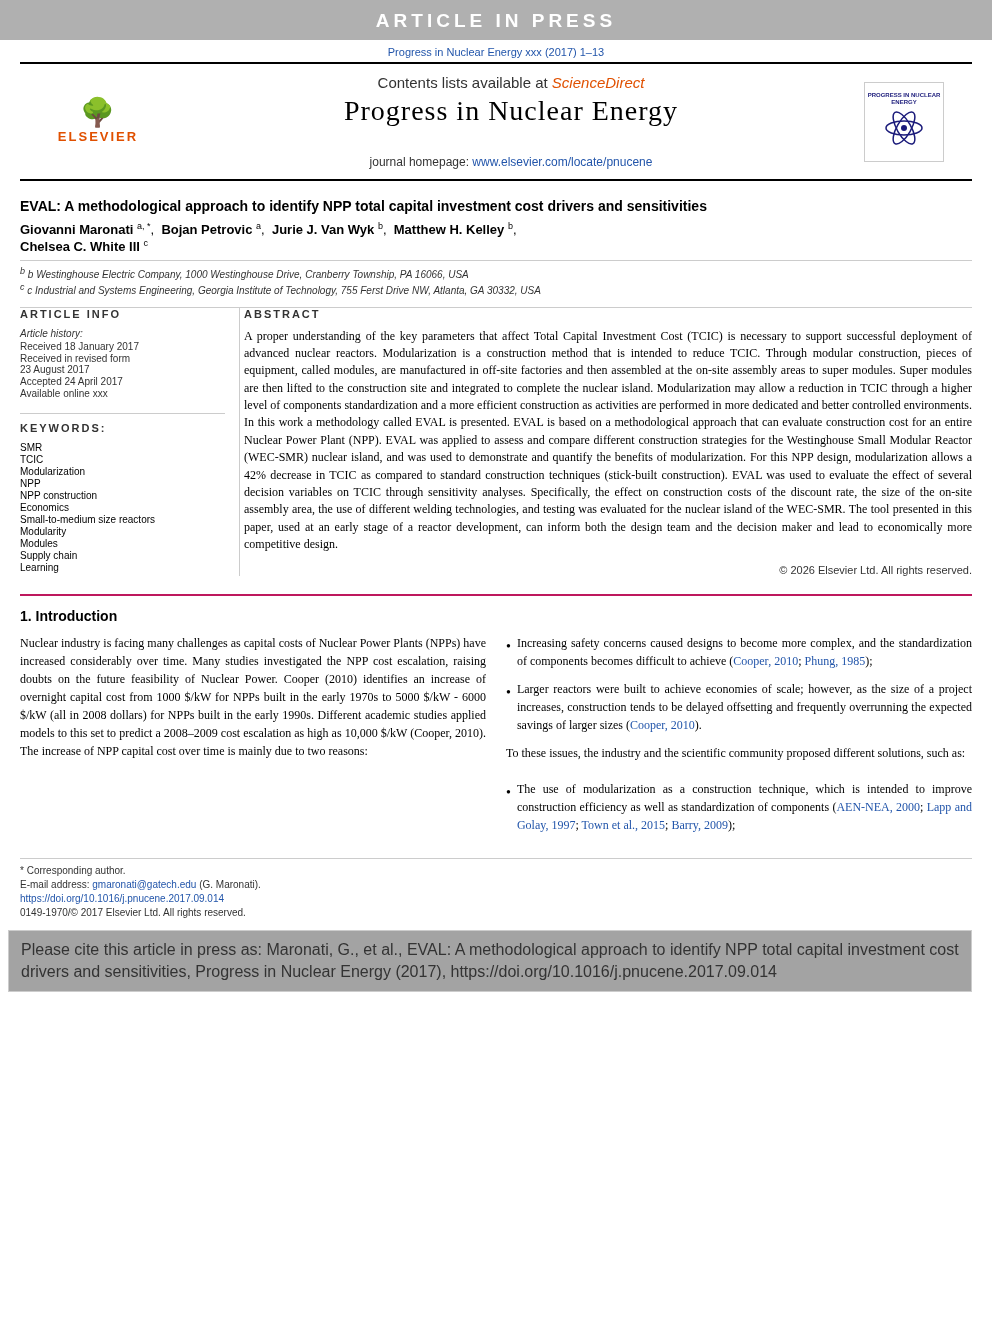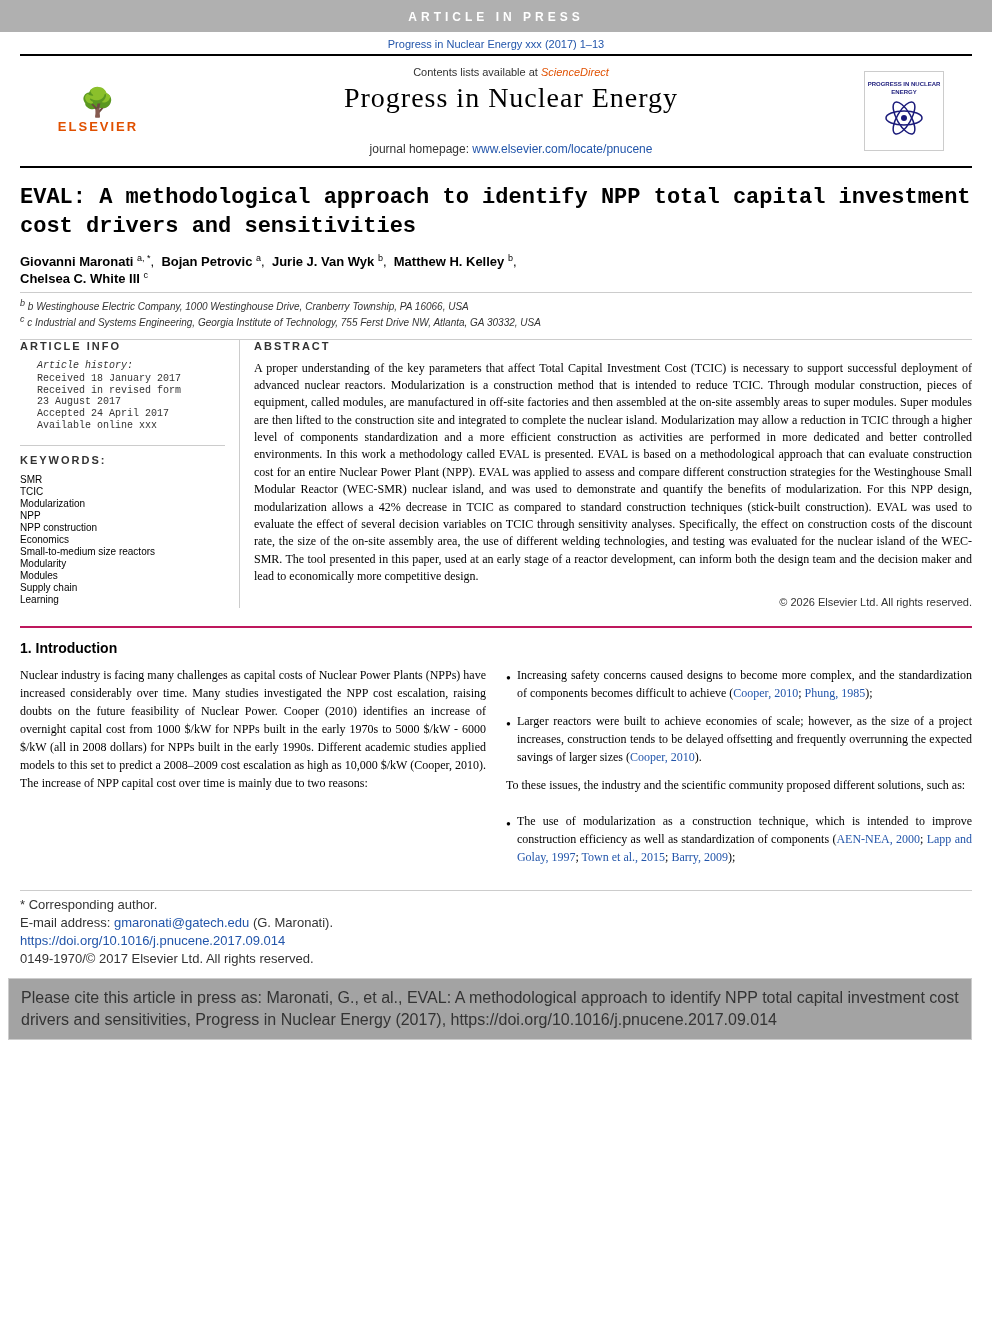--- a/index.html
+++ b/index.html
@@ -11,21 +11,21 @@
       font-size: 13px;
       color: #000;
     }
 
     
     .article-in-press-banner {
       background: #b0b0b0;
       text-align: center;
       padding: 10px 0 8px 0;
       letter-spacing: 4px;
-      font-size: 12px;
+      font-size: 19px;
       font-weight: bold;
       color: #fff;
       font-family: Arial, sans-serif;
       text-transform: uppercase;
     }
 
     
     .journal-info-bar {
       text-align: center;
       padding: 6px 0 4px 0;
@@ -46,21 +46,21 @@
     }
     .journal-header-left {
       width: 120px;
       flex-shrink: 0;
     }
     .journal-header-center {
       flex: 1;
       text-align: center;
     }
     .science-direct-line {
-      font-size: 11px;
+      font-size: 15px;
       color: #333;
       font-family: Arial, sans-serif;
       margin-bottom: 4px;
       text-align: center;
     }
     .science-direct-link {
       color: #e05000;
       font-style: italic;
     }
     .journal-title-main {
@@ -110,24 +110,24 @@
     }
 
     
     .main-content {
       margin: 0 20px;
       padding: 16px 0 0 0;
     }
 
     
     .article-title {
-      font-size: 22px;
-      font-weight: bold;
-      font-family: Liberation Mono, monospace;
-      margin-bottom: 12px;
+      font-size: 14px;
+      font-weight: bold;
+      font-family: Liberation Sans, sans-serif;
+      margin-bottom: 6px;
       line-height: 1.3;
     }
 
     
     .authors-line {
       font-size: 13px;
       margin-bottom: 6px;
       font-family: Arial, sans-serif;
     }
     .author-name { font-weight: bold; }
@@ -142,21 +142,21 @@
       font-family: Arial, sans-serif;
       border-top: 1px solid #ccc;
       padding-top: 5px;
     }
     .affil-item { margin-bottom: 2px; }
     .affil-letter { font-size: 9px; vertical-align: super; }
 
     
     .two-col-section {
       display: flex;
-      gap: 14px;
+      gap: 4px;
       margin-top: 10px;
       border-top: 1px solid #ccc;
     }
 
     
     .left-col {
       width: 220px;
       flex-shrink: 0;
       border-right: 1px solid #ccc;
       padding-right: 14px;
@@ -165,23 +165,22 @@
       font-size: 11px;
       letter-spacing: 2px;
       font-weight: bold;
       color: #333;
       font-family: Arial, sans-serif;
       margin-bottom: 8px;
       text-transform: uppercase;
     }
     .article-history {
       font-size: 10px;
-      font-family: Liberation Mono, monospace;
-      color: #333;
-      margin-left: 17px;
+      font-family: Liberation Sans, sans-serif;
+      color: #333;
     }
     .history-label {
       font-style: italic;
       font-size: 10px;
       margin-bottom: 2px;
     }
     .history-entry { margin-bottom: 1px; font-size: 10px; }
     .keywords-section {
       margin-top: 14px;
       font-size: 10px;
@@ -248,21 +247,21 @@
       align-items: flex-start;
     }
     .bullet-dot { flex-shrink: 0; margin-top: 2px; font-size: 14px; }
     .inline-link { color: #2255aa; }
 
     
     .footnote-section {
       margin-top: 14px;
       border-top: 1px solid #ccc;
       padding-top: 6px;
-      font-size: 13px;
+      font-size: 10px;
       font-family: Arial, sans-serif;
       color: #333;
     }
     .footnote-item { margin-bottom: 3px; }
     .doi-link { color: #2255aa; }
 
     
     .citation-bar {
       background: #a3a3a3;
       border: 1px solid #ccc;

